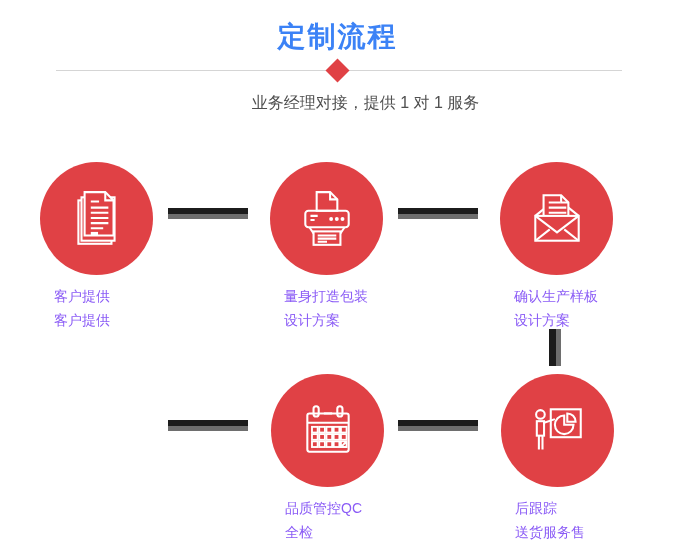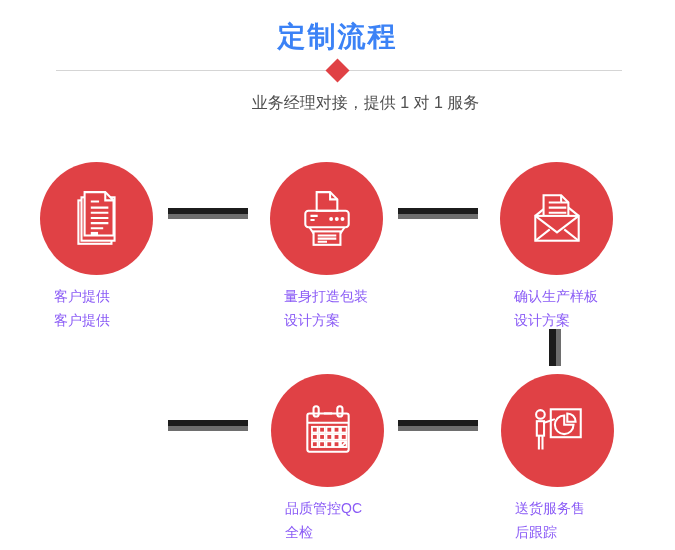--- a/index.html
+++ b/index.html
@@ -146,22 +146,22 @@
         <rect x="23" y="9" width="29" height="27"></rect>
         <path d="M36 15 A9 9 0 1 0 45 24 L36 24 Z"></path>
         <path d="M39 13 A8 8 0 0 1 47 21 L39 21 Z"></path>
         <circle cx="13" cy="14" r="4.2"></circle>
         <rect x="9.5" y="20.5" width="7" height="14"></rect>
         <path d="M16.5 22 L27 18.5"></path>
         <path d="M11.5 34.5 V48 M15 34.5 V48"></path>
       </svg>
     </div>
     <div class="label">
+      <div>后跟踪</div>
       <div>送货服务售</div>
-      <div>后跟踪</div>
     </div>
   </div>
 
   <div class="hbar h1">
       <div class="bk"></div>
       <div class="gy"></div>
     </div>
   <div class="hbar h2">
       <div class="bk"></div>
       <div class="gy"></div>

